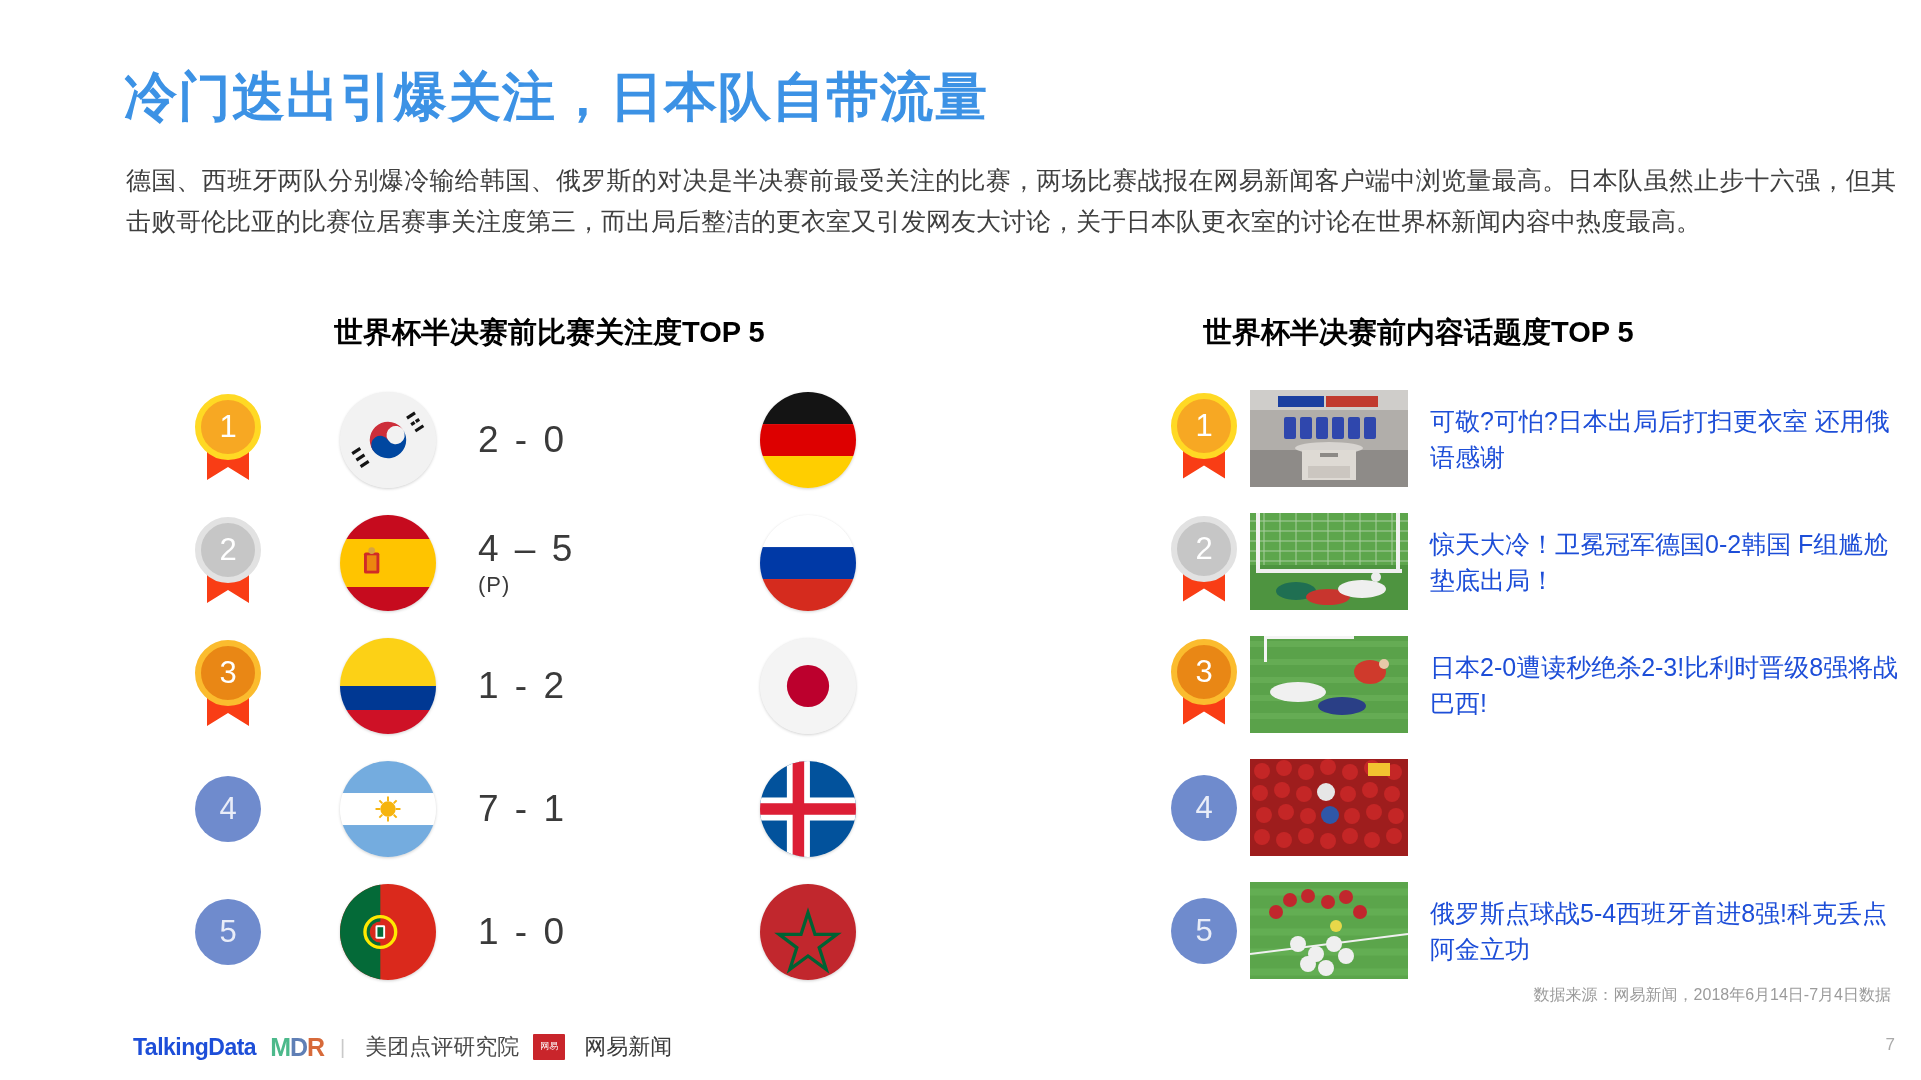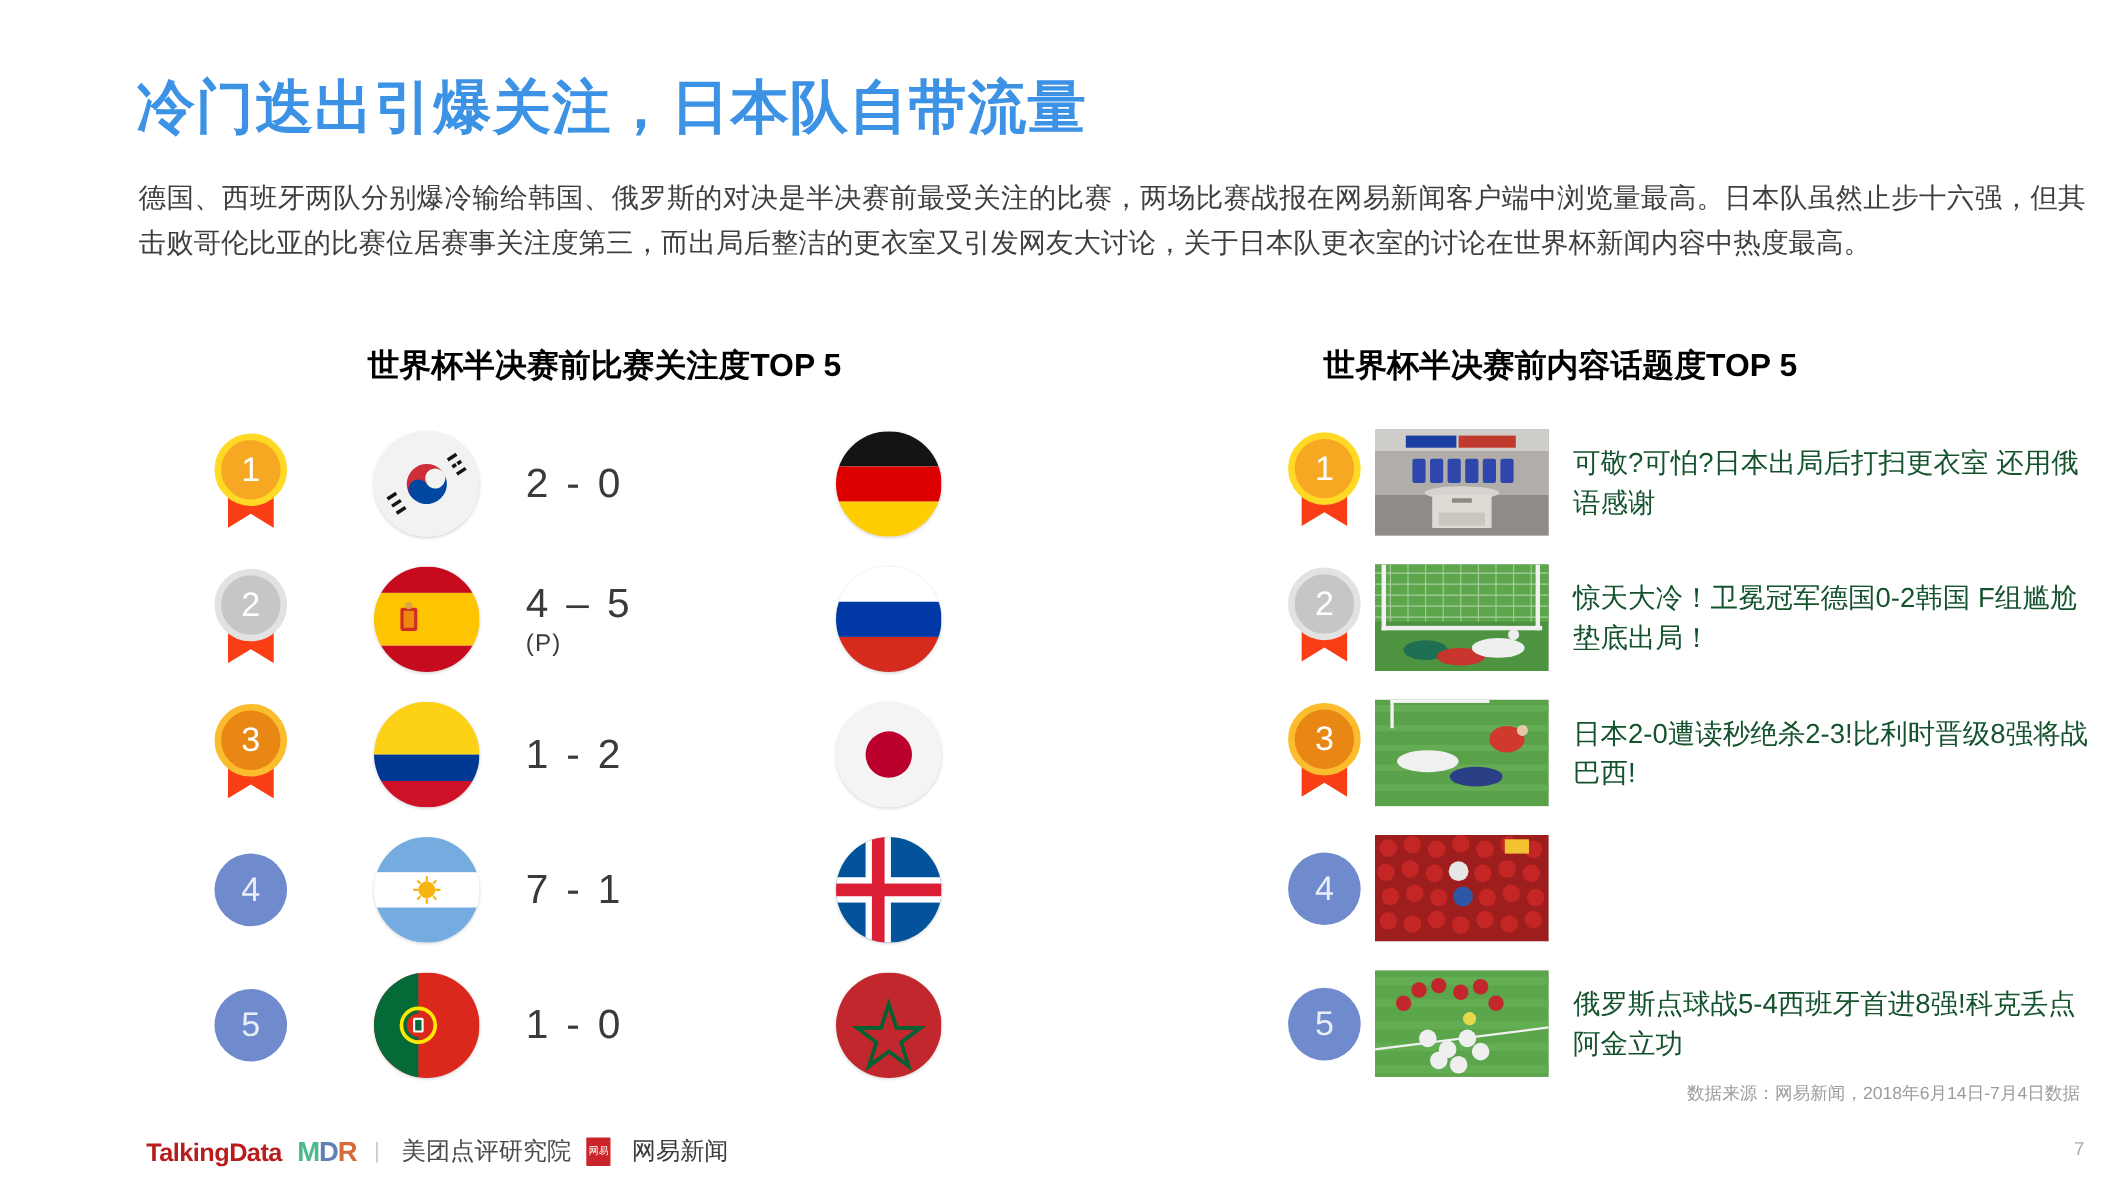--- a/index.html
+++ b/index.html
@@ -81,46 +81,46 @@
   
   .news-list { position: absolute; left: 1110px; top: 380px; width: 760px; }
   .news-row { display: flex; align-items: center; height: 117px; margin-bottom: 6px; }
   .news-rank { width: 92px; display: flex; justify-content: center; align-items: center; }
   .thumb {
     width: 158px; height: 97px; flex: none; overflow: hidden;
     background: #cdcdcd; position: relative;
   }
   .thumb svg { display: block; width: 158px; height: 97px; }
   .news-title {
-    margin-left: 22px; font-size: 25px; line-height: 36px; color: #14532d;
+    margin-left: 22px; font-size: 25px; line-height: 36px; color: #1d4ed8;
     max-width: 470px;
   }
 
   
   .source {
     position: absolute; right: 78px; top: 982px; text-align: right;
     font-size: 16px; line-height: 26px; color: #9b9b9b;
   }
   .page-no {
     position: absolute; right: 74px; top: 1035px;
     font-size: 17px; color: #aaaaaa;
   }
   .logos {
     position: absolute; left: 85px; top: 1032px;
     display: flex; align-items: center; gap: 14px;
   }
-  .logo-td { font-size: 23px; font-weight: bold; color: #b91c1c; letter-spacing: -0.5px; }
+  .logo-td { font-size: 23px; font-weight: bold; color: #1d4ed8; letter-spacing: -0.5px; }
   .logo-mdr { font-size: 25px; font-weight: bold; letter-spacing: -1px; }
   .logo-mdr .m { color: #4cb98b; }
   .logo-mdr .dd { color: #5f7fb5; }
   .logo-mdr .r { color: #d76a3a; }
   .logo-mdrtext { font-size: 22px; color: #4a4a4a; margin-left: 4px; }
   .logo-sep { color: #c9c9c9; margin: 0 2px; font-size: 20px; }
   .netease-badge {
-    width: 22px; height: 26px; background: #c9252b; color: #fff;
+    width: 32px; height: 26px; background: #c9252b; color: #fff;
     font-size: 9px; display: flex; align-items: center; justify-content: center;
     border-radius: 1px; line-height: 1.05; text-align: center;
   }
   .logo-netease { font-size: 22px; color: #3a3a3a; margin-left: 5px; }
 </style>
 </head>
 <body>
 
 <div class="slide">
 

